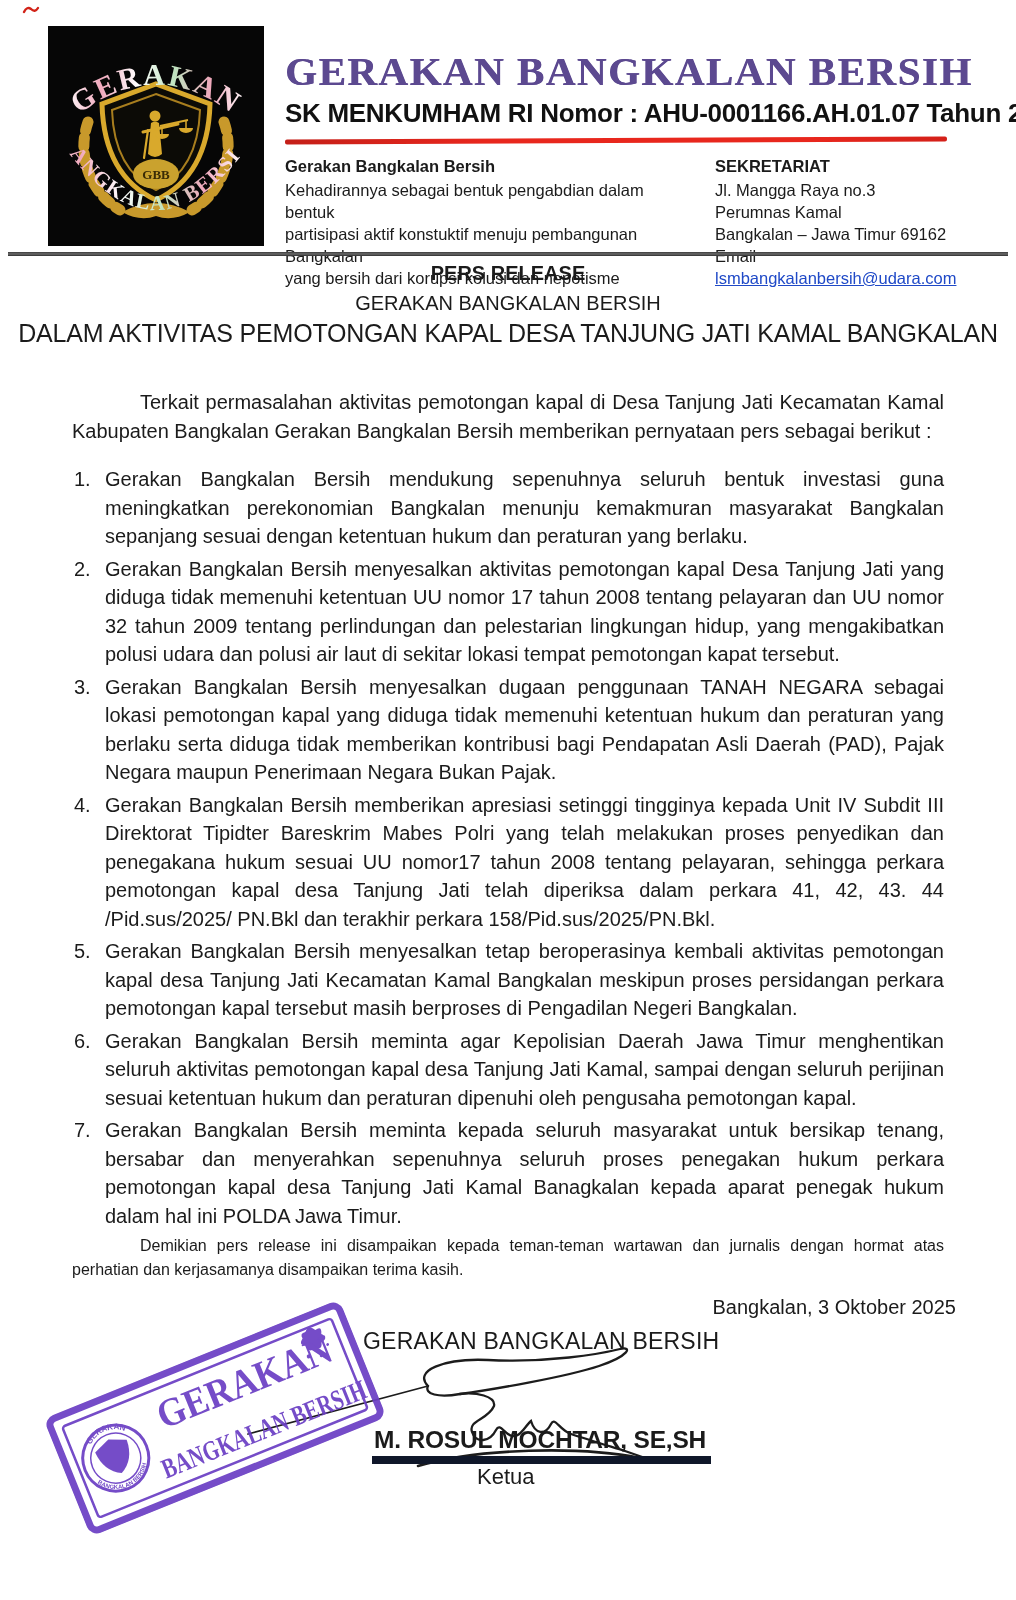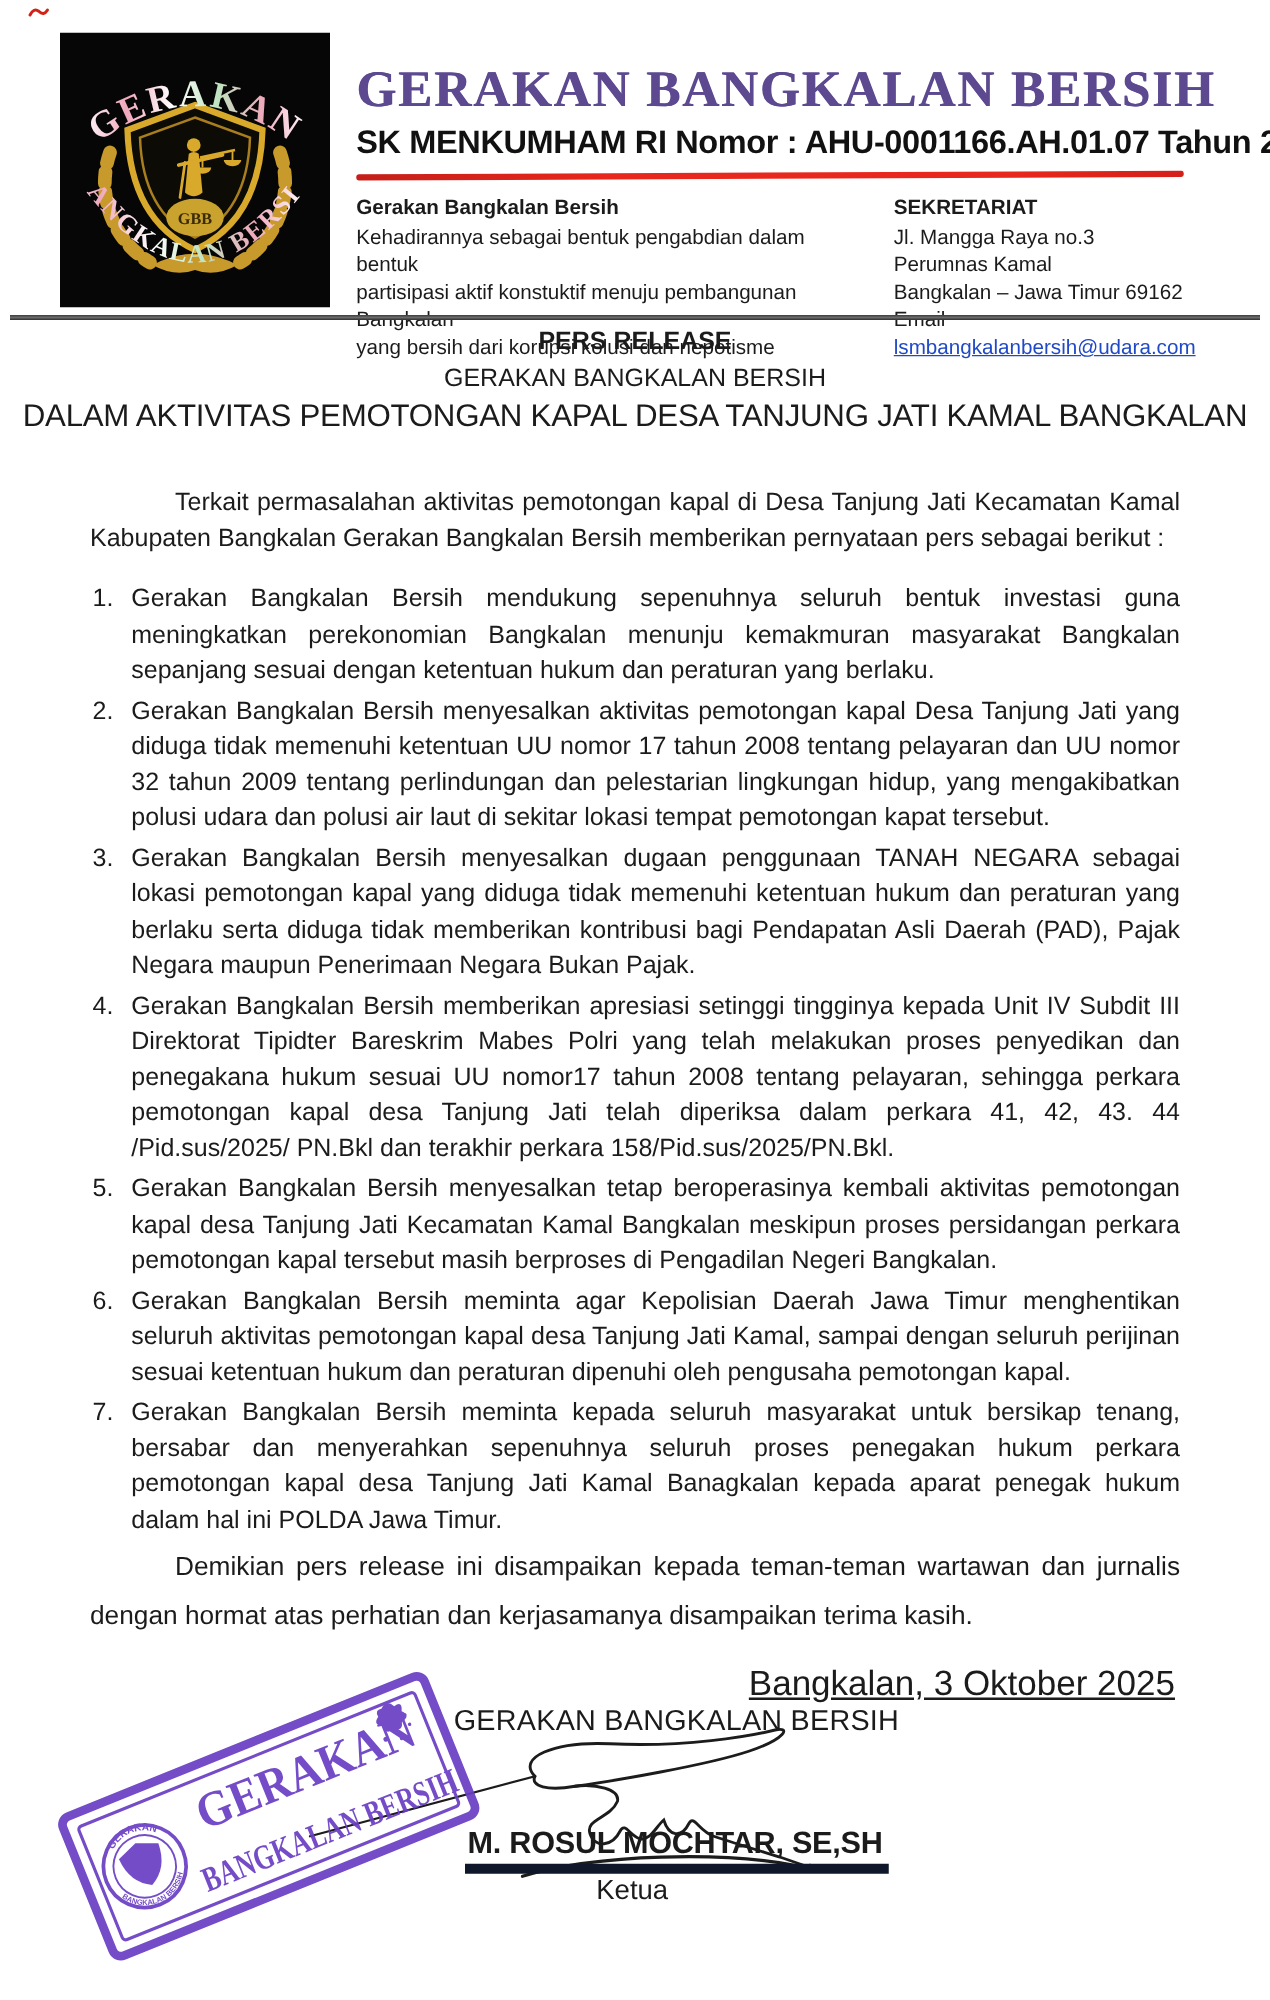--- a/index.html
+++ b/index.html
@@ -38,24 +38,24 @@
   .headings{text-align:center;}
   .h-line{font-size:20px;line-height:30px;white-space:nowrap;}
   .h-bold{font-weight:700;}
   .h-cond{font-size:25px;letter-spacing:-0.2px;}
   
   .body-text{margin:0 72px;}
   .intro{margin-top:40px;text-align:justify;text-indent:68px;font-size:20px;line-height:28.5px;}
   .list{margin-top:10px;}
   .item{position:relative;padding-left:33px;text-align:justify;font-size:20px;line-height:28.5px;margin-bottom:4px;}
   .item .num{position:absolute;left:2px;top:0;}
-  .closing{margin-top:4px;text-align:justify;text-indent:68px;font-size:21px;line-height:39px;}
+  .closing{margin-top:4px;text-align:justify;text-indent:68px;font-size:16px;line-height:24px;}
   
   .sig-wrap{position:relative;height:330px;}
-  .sig-date{position:absolute;right:76px;top:-2px;font-size:28px;text-decoration:underline;}
+  .sig-date{position:absolute;right:60px;top:-2px;font-size:20px;}
   .sig-org{position:absolute;left:363px;top:30px;font-size:23px;letter-spacing:0.2px;}
   .sig-svg{position:absolute;left:228px;top:48px;width:430px;height:170px;}
   .sig-name{position:absolute;left:372px;top:128px;font-size:24.5px;font-weight:700;border-bottom:8px solid #0f172a;padding:0 5px 2px 2px;letter-spacing:-0.2px;}
   .sig-role{position:absolute;left:477px;top:166px;font-size:22px;}
   .stamp{
     position:absolute;left:55px;top:56px;width:320px;height:128px;
     transform:rotate(-22deg);
     opacity:0.93;
   }
 </style>

